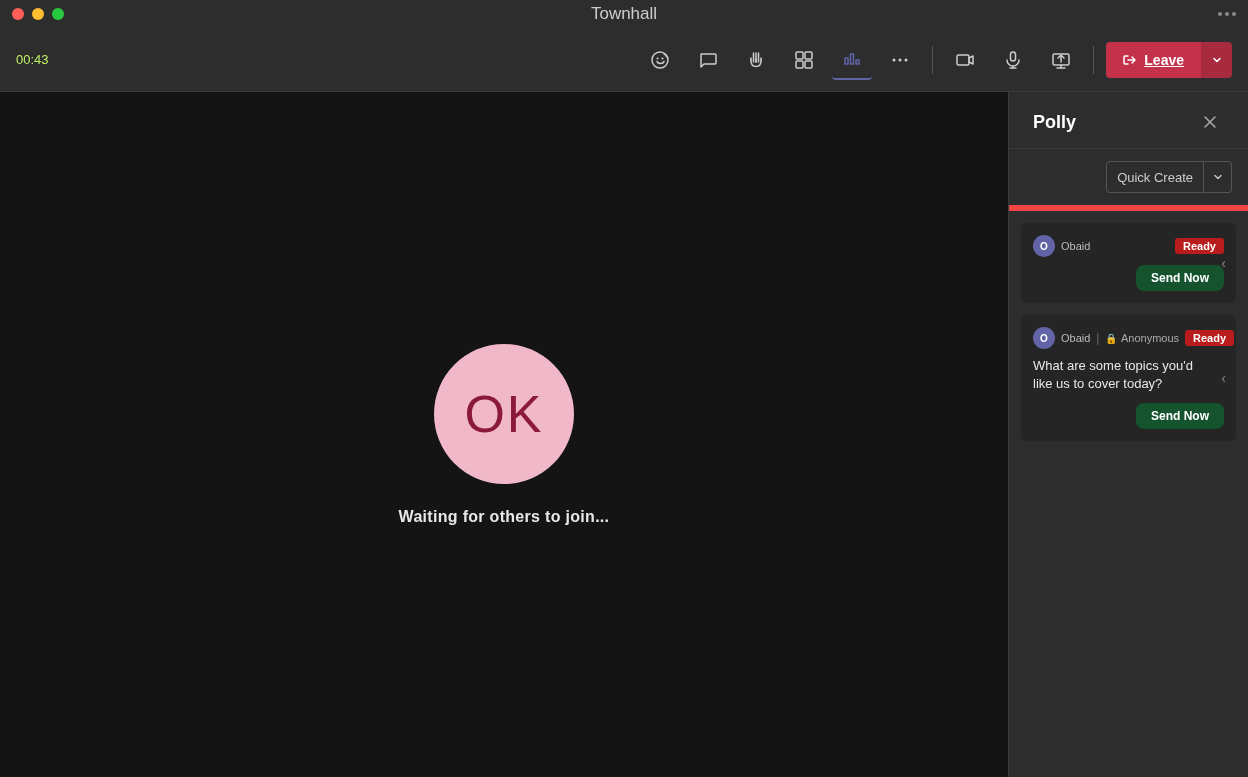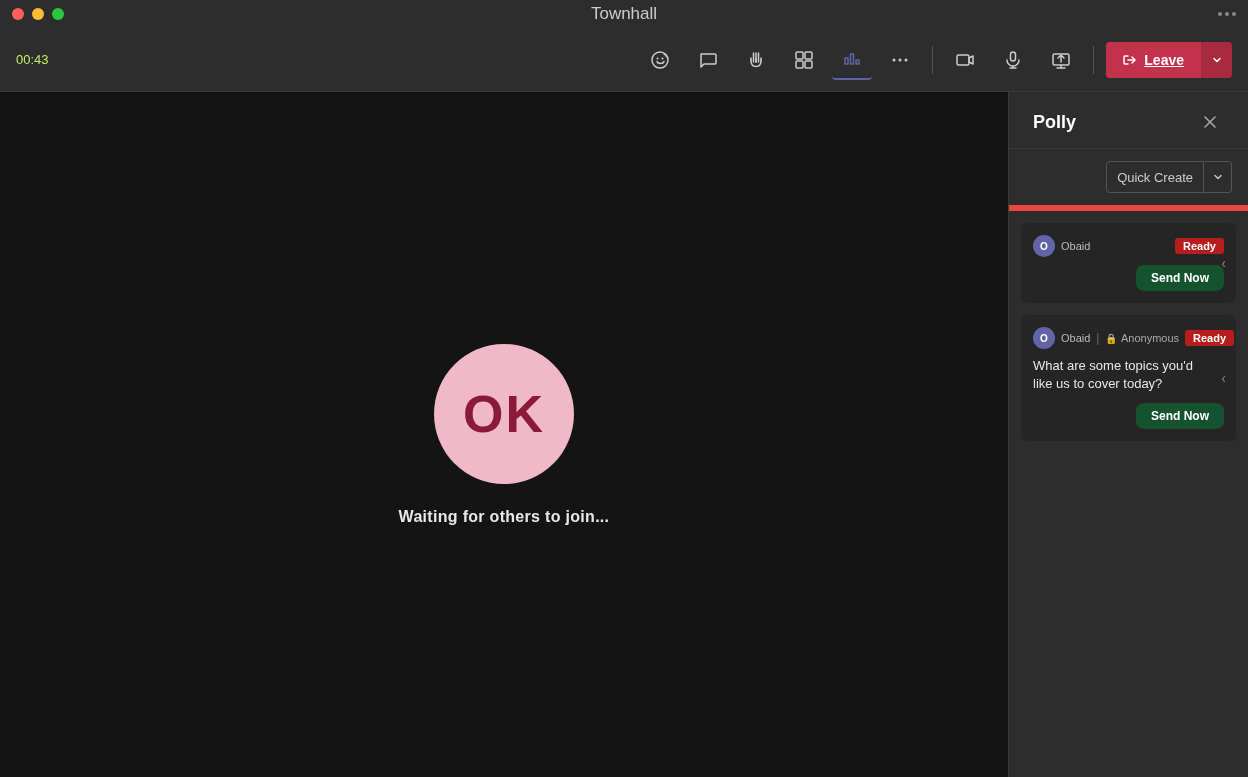--- a/index.html
+++ b/index.html
@@ -160,21 +160,21 @@
       height: 140px;
       border-radius: 50%;
       background: #f0b8c8;
       display: flex;
       align-items: center;
       justify-content: center;
       margin-bottom: 24px;
     }
     .avatar-initials {
       font-size: 52px;
-      font-weight: 700;
+      font-weight: 400;
       color: #8b1a3a;
       letter-spacing: 2px;
     }
     .waiting-text {
       font-size: 16px;
       font-weight: 700;
       color: #e8e8e8;
       letter-spacing: 0.3px;
     }
 

